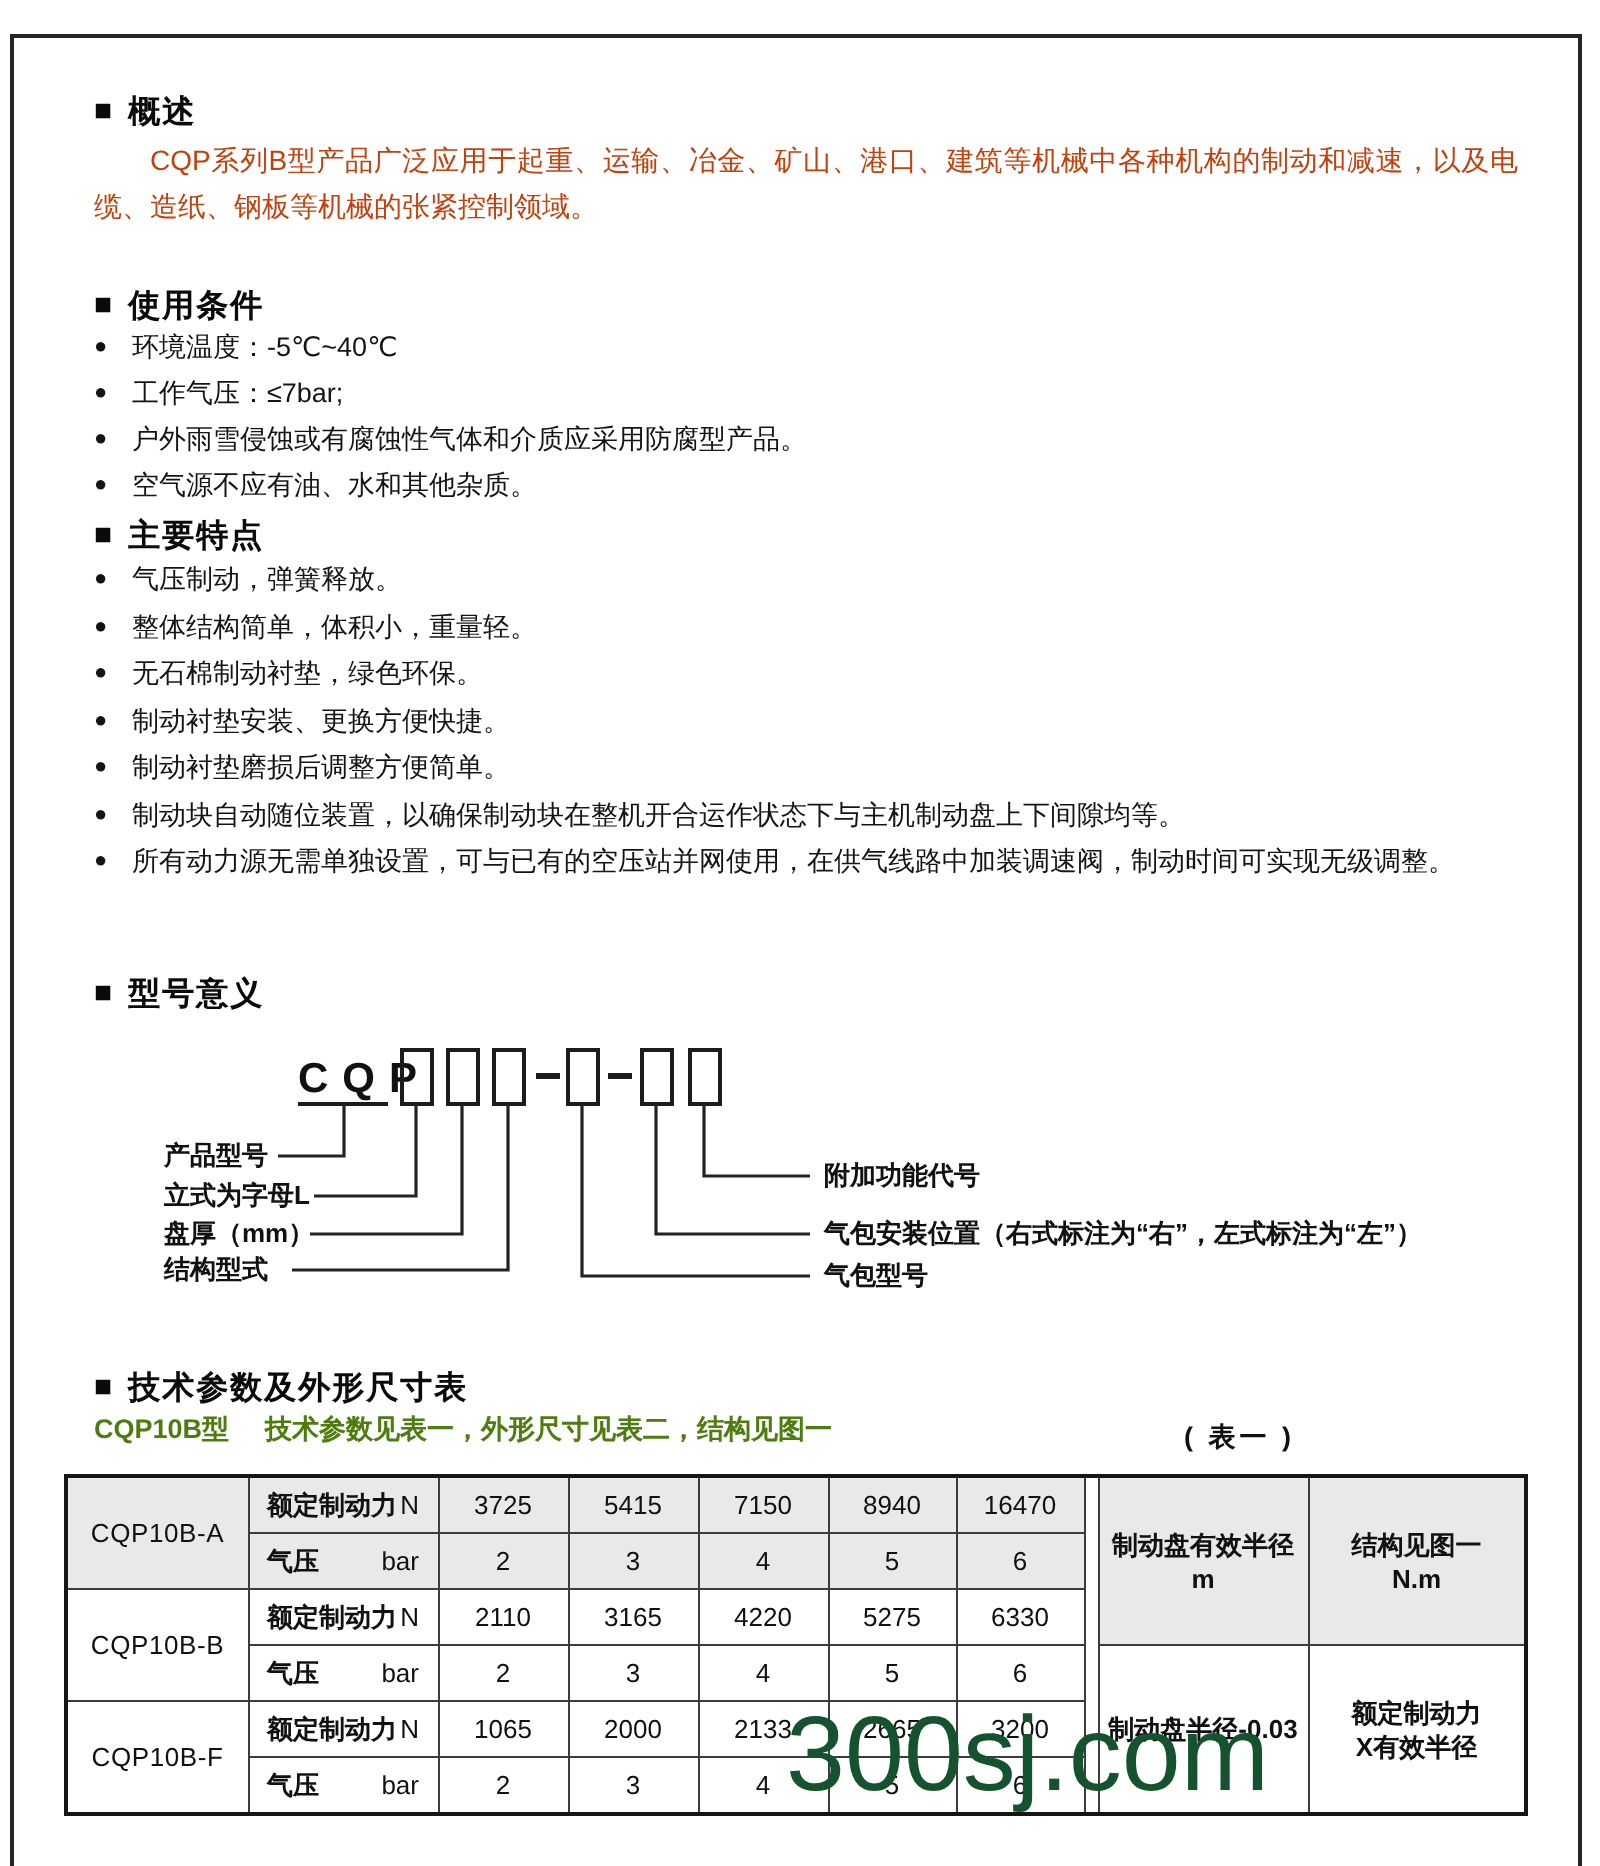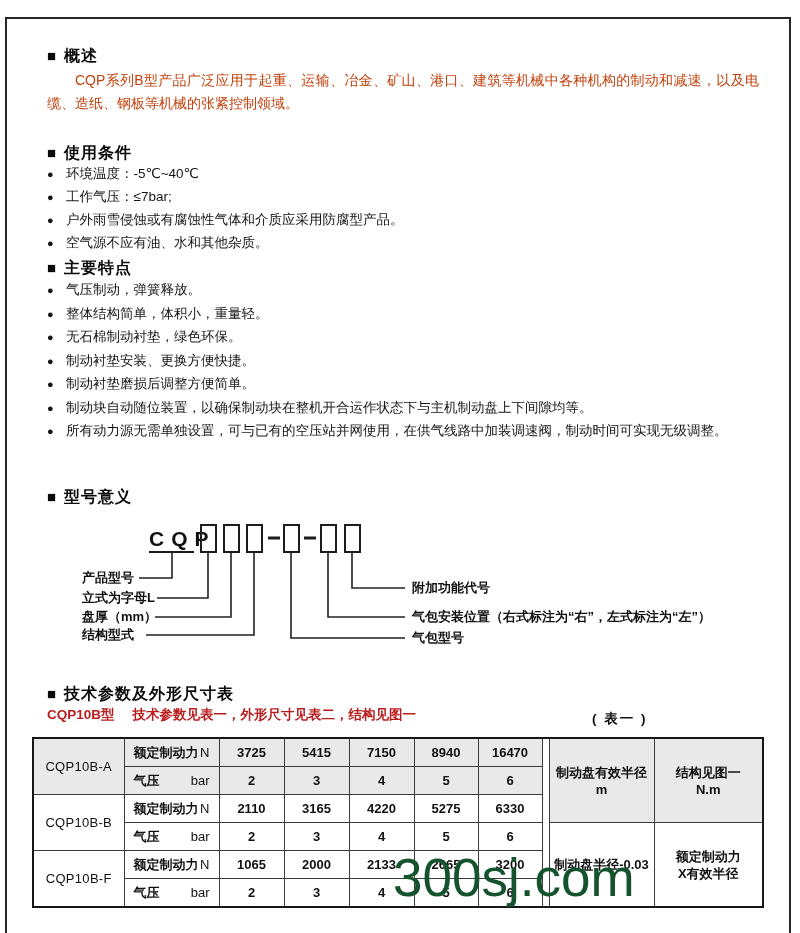--- a/index.html
+++ b/index.html
@@ -24,35 +24,35 @@
     text-indent:2em;text-align:justify;font-weight:500;color:#c2410c;
   }
   .blist{position:absolute;left:47px;width:706px;}
   .li{display:flex;align-items:flex-start;font-size:13.5px;font-weight:500;color:#141414;}
   .li .dot{width:19px;flex:0 0 19px;font-size:11px;line-height:inherit;transform:translateY(0.5px);}
   .li .txt{flex:1;text-align:justify;}
   .u-list .li{line-height:23px;}
   .f-list .li{line-height:23.5px;}
   svg text{font-family:"Liberation Sans","DejaVu Sans",sans-serif;}
   .sub{
-    position:absolute;left:47px;top:706px;font-size:13.5px;font-weight:bold;color:#b91c1c;
+    position:absolute;left:47px;top:706px;font-size:13.5px;font-weight:bold;color:#4d7c0f;
   }
   .sub .m{margin-right:18px;}
   .tbl-tag{position:absolute;left:592px;top:710px;font-size:13.5px;font-weight:bold;letter-spacing:2px;}
   table.tech{
     position:absolute;left:32px;top:737px;border-collapse:collapse;
     border:2px solid #161616;table-layout:fixed;width:730px;
   }
   table.tech td{
     border:1px solid #3c3c3c;padding:0;text-align:center;vertical-align:middle;
     font-size:13px;height:27px;overflow:hidden;background:#fff;
   }
   td.g{background:#e9e9e9 !important;}
   td.model{font-size:13.5px;letter-spacing:0.3px;font-weight:500;}
-  td.num{font-size:14px;font-weight:bold;}
+  td.num{font-size:14px;}
   .plab{display:flex;justify-content:space-between;align-items:center;padding:0 9px;font-weight:600;}
   .plab .un{font-weight:500;font-size:13px;}
   td.rh{font-weight:600;line-height:17px;font-size:13px;margin-top:40px;}
   td.rb{font-weight:600;line-height:17px;font-size:13px;}
   .wm{
     position:absolute;left:393px;top:851px;font-size:53px;font-weight:400;
     color:#14532d;line-height:1;letter-spacing:0px;z-index:5;
     font-family:"Liberation Sans","DejaVu Sans",sans-serif;
   }
 </style>

